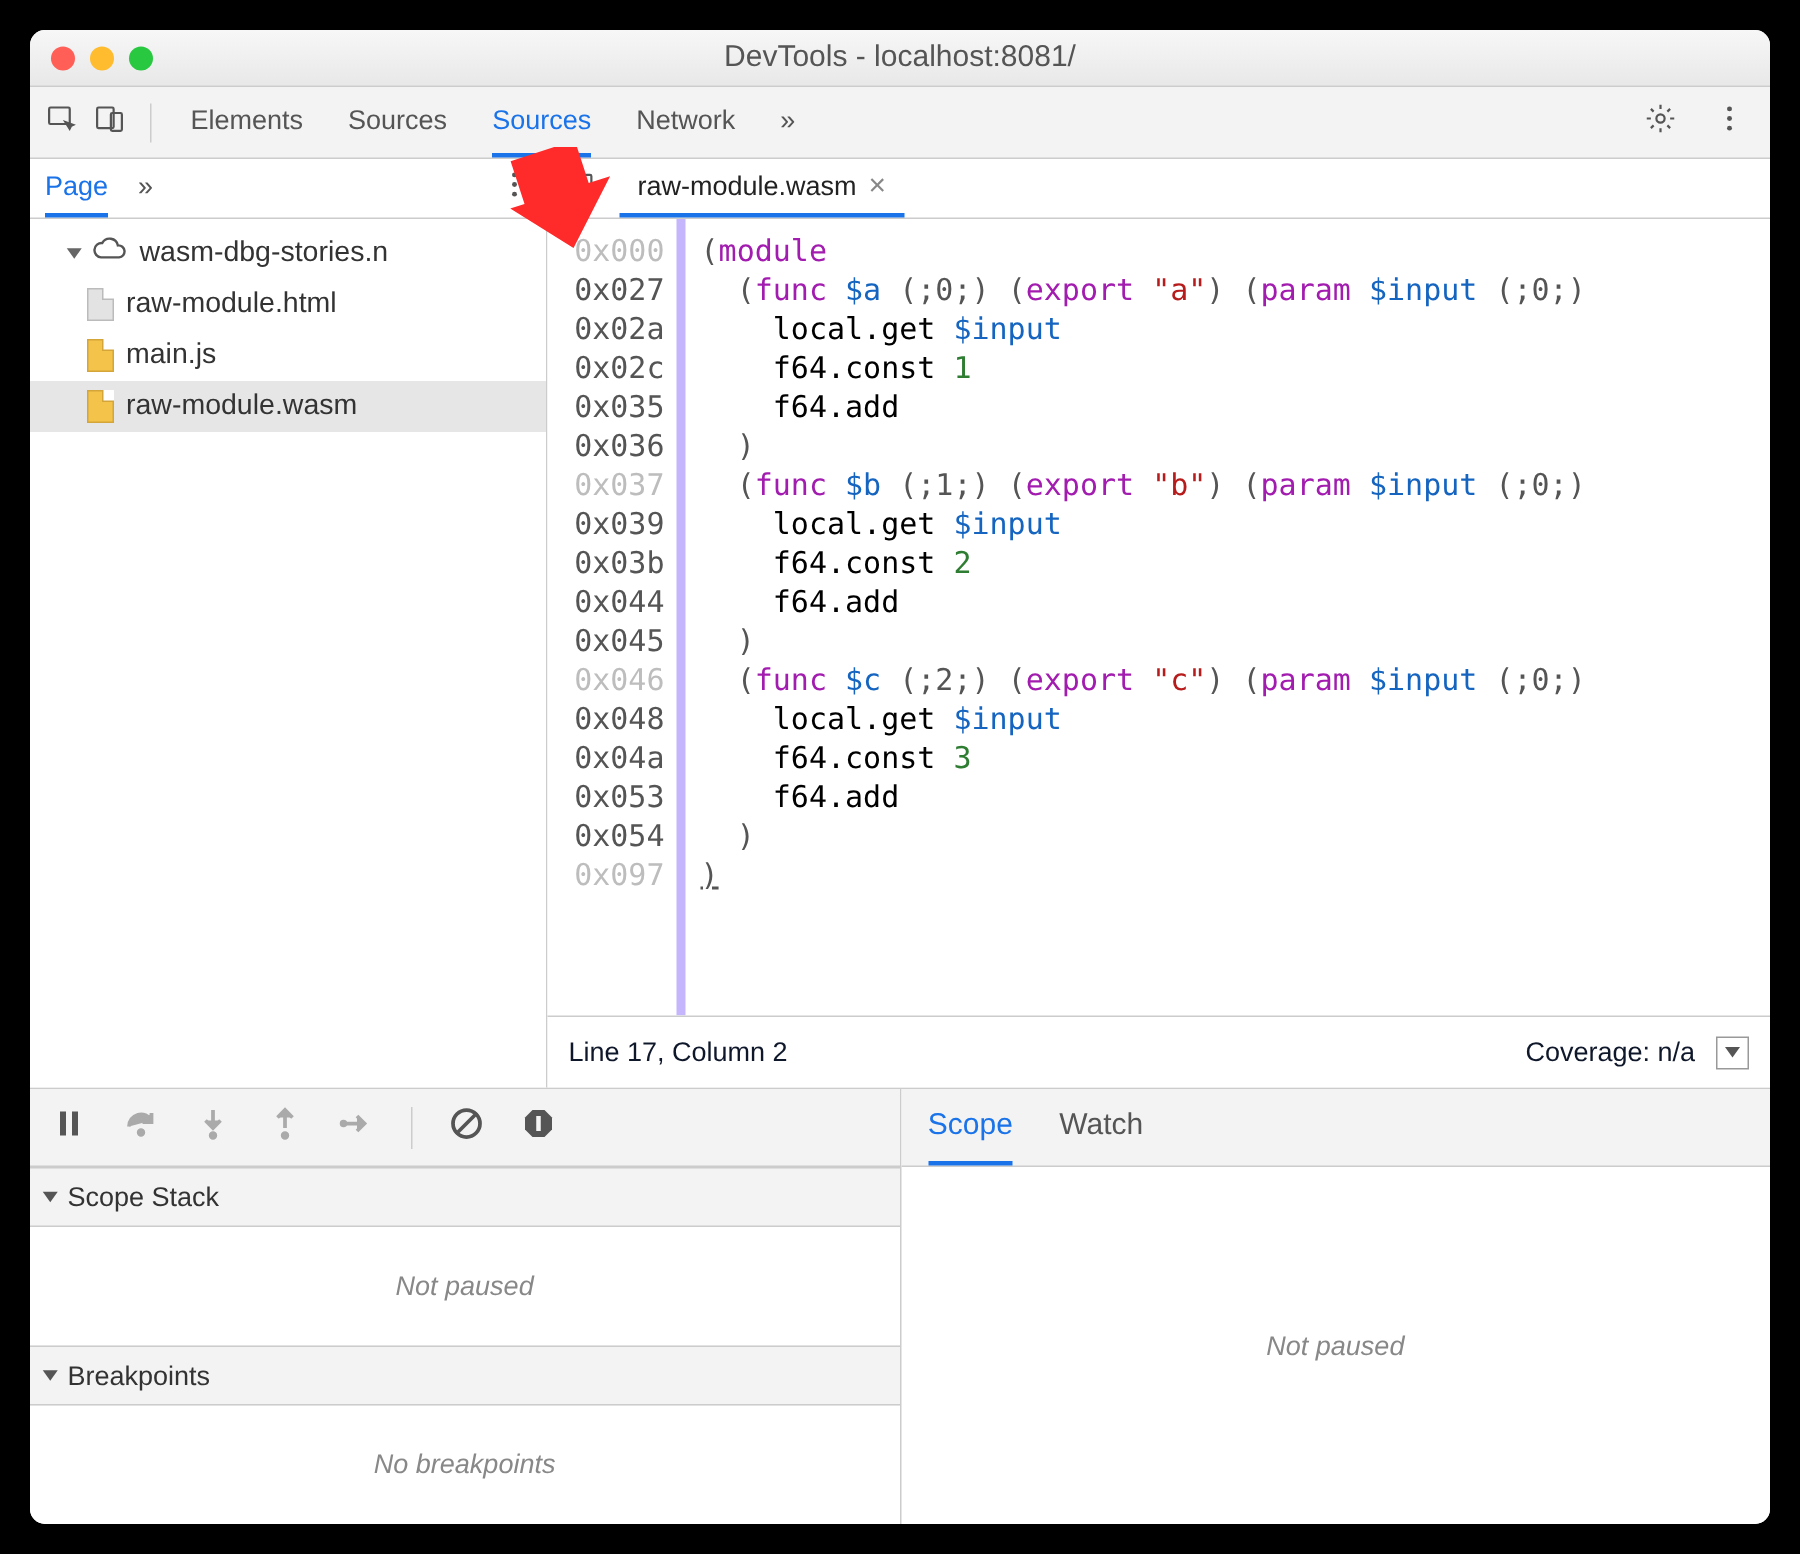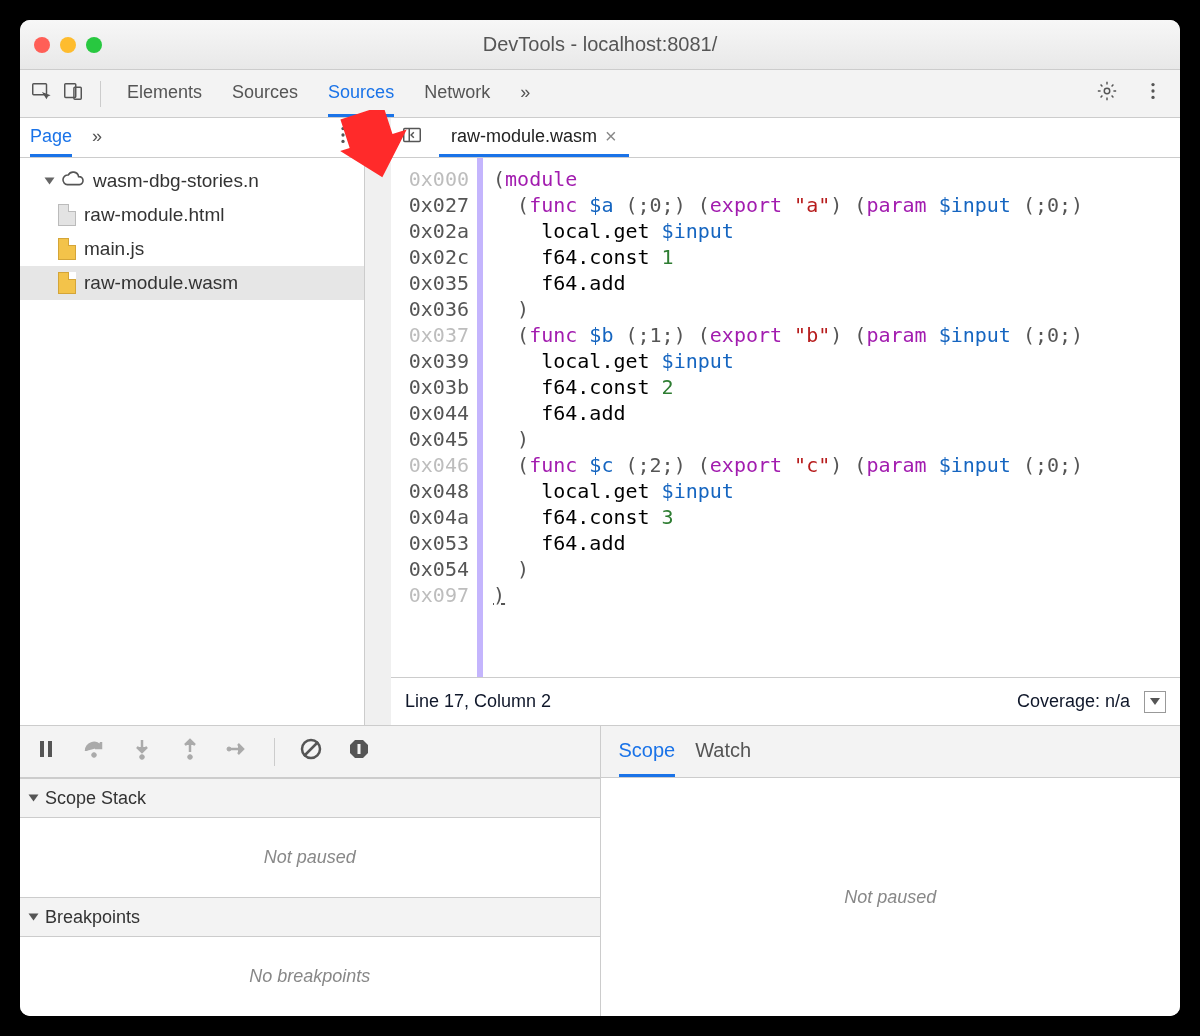--- a/index.html
+++ b/index.html
@@ -17,21 +17,21 @@
     border-radius: 10px;
     overflow: hidden;
     width: 1160px;
     height: 996px;
     box-shadow: 0 10px 40px rgba(0,0,0,.4);
     display: flex;
     flex-direction: column;
   }
   
   .titlebar {
-    height: 50px;
+    height: 38px;
     background: linear-gradient(#f7f7f7,#e8e8e8);
     border-bottom: 1px solid #ccc;
     display: flex;
     align-items: center;
     position: relative;
   }
   .traffic { display:flex; gap:10px; padding-left:14px; }
   .dot { width:16px; height:16px; border-radius:50%; }
   .dot.red{background:#ff5f57;} .dot.yellow{background:#febc2e;} .dot.green{background:#28c840;}
   .title { position:absolute; left:0; right:0; text-align:center; font-size:20px; color:#555; }
@@ -46,21 +46,21 @@
     gap: 10px;
   }
   .toolbar .divider { width:1px; height:26px; background:#ccc; margin:0 6px; }
   .tablist { display:flex; gap:30px; align-items:center; height:100%; margin-left:10px; }
   .tab { color:#555; cursor:pointer; height:100%; display:flex; align-items:center; border-bottom:3px solid transparent; }
   .tab.active { color:#1a73e8; border-bottom-color:#1a73e8; }
   svg.icon { width:22px; height:22px; fill:none; stroke:#555; stroke-width:1.6; }
   .spacer { flex:1; }
   
   .main { flex:1; display:flex; flex-direction:column; min-height:0; }
-  .upper { flex:1; display:flex; min-height:0; border-bottom:1px solid #ccc; position:relative;gap:26px; }
+  .upper { flex:1; display:flex; min-height:0; border-bottom:1px solid #ccc; position:relative; }
   
   .navigator { width:345px; border-right:1px solid #ccc; background:#fff; display:flex; flex-direction:column; }
   .nav-tabs { height:40px; display:flex; align-items:center; gap:20px; padding:0 10px; border-bottom:1px solid #ccc; }
   .nav-tabs .tab { font-size:18px; }
   .tree { flex:1; font-size:19px; padding-top:6px; overflow:hidden; }
   .tree-row { display:flex; align-items:center; gap:8px; height:34px; padding-left:10px; white-space:nowrap; }
   .tree-row.sel { background:#e6e6e6; }
   .ind1{padding-left:26px;} .ind2{padding-left:38px;}
   .tree-arrow { width:0;height:0;border-left:7px solid #666;border-top:5px solid transparent;border-bottom:5px solid transparent; transform:rotate(90deg); }
   .window-icon { width:18px; height:15px; border:2px solid #555; border-top-width:5px; }
@@ -89,21 +89,21 @@
   .dbg-left { flex:1; border-right:1px solid #ccc; display:flex; flex-direction:column; }
   .dbg-toolbar{ height:52px; background:#f3f3f3; border-bottom:1px solid #ccc; display:flex; align-items:center; gap:24px; padding:0 14px; }
   .dbg-toolbar svg{ width:24px; height:24px; }
   .dbg-toolbar .sep{ width:1px; height:28px; background:#ccc; }
   .dbg-toolbar .muted svg *{ stroke:#aaa; fill:#aaa; }
   .section-h{ height:40px; background:#f3f3f3; border-top:1px solid #ccc; border-bottom:1px solid #ccc; display:flex; align-items:center; gap:8px; padding:0 10px; color:#333; }
   .section-h:first-of-type{border-top:0;}
   .section-h .tri{ width:0;height:0;border-left:7px solid #555;border-top:5px solid transparent;border-bottom:5px solid transparent; transform:rotate(90deg);}
   .empty{ flex:1; display:flex; align-items:center; justify-content:center; color:#888; font-style:italic; }
   .dbg-right{ flex:1; display:flex; flex-direction:column; }
-  .dbg-right-tabs{ height:52px; background:#f3f3f3; border-bottom:1px solid #ccc; display:flex; align-items:center; gap:20px; padding:0 18px; }
+  .dbg-right-tabs{ height:52px; background:#f3f3f3; border-bottom:1px solid #ccc; display:flex; align-items:center; gap:31px; padding:0 18px; }
   .dbg-right .tab{font-size:20px;}
 </style>
 </head>
 <body>
 
 <div class="window">
 
   <div class="titlebar">
     <div class="traffic">
       <div class="dot red"></div>

